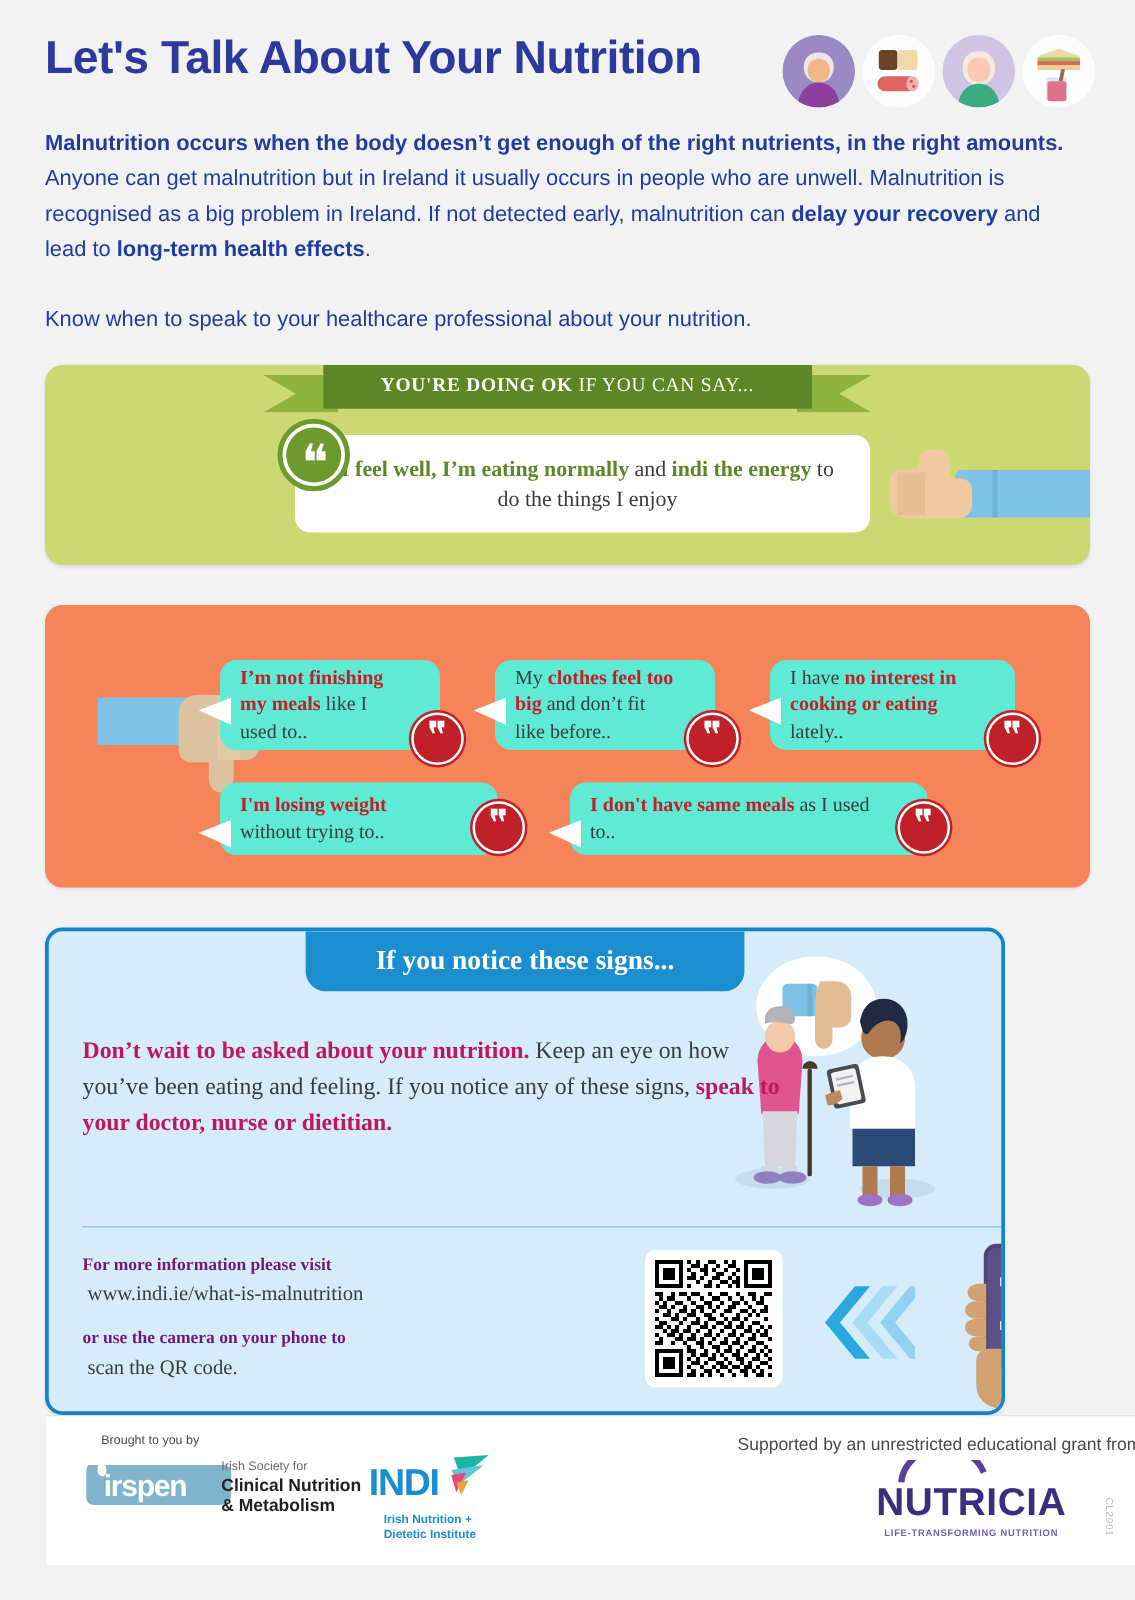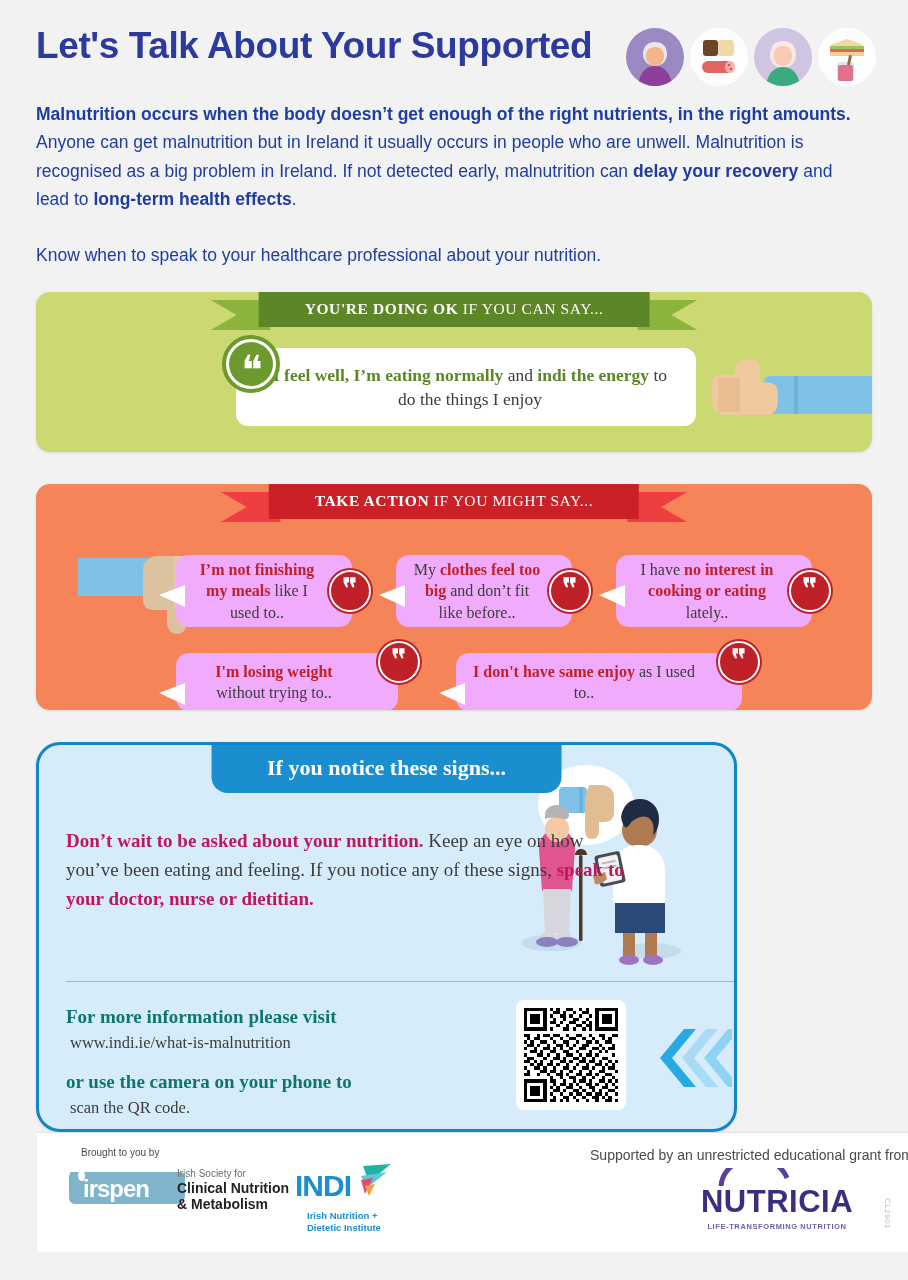--- a/index.html
+++ b/index.html
@@ -74,55 +74,55 @@
   .qmark { position: absolute; inset: 0; display: flex; align-items: center; justify-content: center;
     color: #fff; font-family: "Liberation Serif", serif; font-size: 40px; line-height: 1; z-index: 2;
     padding-top: 14px; letter-spacing: -2px; }
   .thumbs-up { position: absolute; right: 0px; top: 56px; width: 170px; height: 80px; }
 
   
   #orange-panel { left: 36px; top: 484px; width: 836px; height: 226px; background: #f58559; }
   #orange-panel .ribbon-main { background: #cb2027; }
   #orange-panel .ribbon-tail { background: #ef3e42; }
   .obub {
-    position: absolute; background: #f0abfc; border-radius: 13px;
-    display: flex; align-items: center; justify-content: center; text-align: center;
-    font-family: "Liberation Serif", serif; font-size: 16px; color: #3c3c3c; line-height: 1.34; margin-top: 27px;
+    position: absolute; background: #5eead4; border-radius: 13px;
+    display: flex; align-items: center; justify-content: center; 
+    font-family: "Liberation Serif", serif; font-size: 16px; color: #3c3c3c; line-height: 1.34;
   }
   .obub .r { color: #c02128; font-weight: bold; }
   .obub .d { color: #3c3c3c; }
   .obub .inner { padding: 2px 30px 2px 16px; }
   .obub .tail { position: absolute; width: 26px; height: 22px; background: #fff; }
   .obub .tail.left  { left: -17px; top: 30px; clip-path: polygon(100% 0, 100% 100%, 0 46%); }
   .qbadge {
     position: absolute; width: 42px; height: 42px; border-radius: 50%;
     background: #c02128; border: 2.5px solid #fff; box-shadow: 0 0 0 2px #c02128;
     display: flex; align-items: flex-start; justify-content: center; z-index: 5;
   }
   .qbadge span { color: #fff; font-family: "Liberation Serif", serif; font-size: 30px;
     line-height: 1; transform: translateY(2px) scaleX(-1); letter-spacing: -2px; }
   .thumbs-down { position: absolute; left: 42px; top: 68px; width: 150px; height: 110px; }
 
   
-  #blue-panel { left: 36px; top: 742px; width: 701px; height: 390px;
-    background: #d6ecfa; border: 3px solid #1284c8; border-radius: 24px; }
+  #blue-panel { left: 36px; top: 742px; width: 768px; height: 390px;
+    background: #d6ecfa; border: 3px solid #1284c8; border-radius: 14px; }
   .blue-ribbon {
     position: absolute; left: 50%; transform: translateX(-50%); top: 0;
     background: #1b8ed0; border-bottom-left-radius: 16px; border-bottom-right-radius: 16px;
     padding: 10px 56px 12px 56px; color: #fff; white-space: nowrap;
     font-family: "Liberation Serif", serif; font-size: 22px; font-weight: bold; z-index: 5;
   }
   .blue-body { position: absolute; left: 27px; top: 82px; width: 560px; }
   .blue-body p { font-family: "Liberation Serif", serif; font-size: 19px; color: #3c3c3c;
     line-height: 1.52; }
   .blue-body .b { color: #be185d; font-weight: bold; }
   .divider { position: absolute; left: 27px; top: 236px; width: 782px; height: 1px; background: #7ec4e8; }
   .contact { position: absolute; left: 27px; top: 258px; width: 420px; }
-  .contact .line1 { font-family: "Liberation Serif", serif; font-size: 19px;
-    color: #0f766e; font-weight: bold; line-height: 1.45; }
+  .contact .line1 { font-family: "Liberation Serif", serif; font-size: 14px;
+    color: #701a75; font-weight: bold; line-height: 1.45; }
   .contact .line2 { font-family: "Liberation Serif", serif; font-size: 16.5px;
     color: #3c3c3c; line-height: 1.45; padding-left: 4px; }
   .contact .gap { height: 14px; }
   .qr-wrap { position: absolute; left: 477px; top: 255px; width: 110px; height: 110px;
     background: #fff; border-radius: 8px; padding: 8px; }
   .qr { width: 100%; height: 100%; }
   .chevrons { position: absolute; left: 615px; top: 282px; }
   .phone-ill { position: absolute; left: 718px; top: 248px; width: 140px; height: 135px; }
   .people-ill { position: absolute; right: 18px; top: 10px; width: 205px; height: 215px; }
 
@@ -150,21 +150,21 @@
   .ref-code { position: absolute; right: 16px; top: 1198px;
     font-family: "Liberation Sans", sans-serif; font-size: 8px; color: #bdbdbd;
     writing-mode: vertical-rl; letter-spacing: .5px; }
 </style>
 </head>
 <body>
 
 <div class="page">
 
   <div class="header">
-    <div class="title">Let's Talk About Your Supported</div>
+    <div class="title">Let's Talk About Your Nutrition</div>
     <div class="header-icons">
       <div class="hicon p1">
         <svg viewBox="0 0 58 58" width="58" height="58">
           <circle cx="29" cy="29" r="29" fill="#9b89c4"></circle>
           <path d="M29 14c8 0 12 5 12 12 0 7-5 12-12 12s-12-5-12-12c0-7 4-12 12-12z" fill="#e8e8ea"></path>
           <path d="M29 19c6 0 9 4 9 9 0 6-4 10-9 10s-9-4-9-10c0-5 3-9 9-9z" fill="#f3b68b"></path>
           <path d="M29 38c9 0 16 7 17 20H12c1-13 8-20 17-20z" fill="#8d3f9e"></path>
         </svg>
       </div>
       <div class="hicon p2">
@@ -231,27 +231,20 @@
       <svg viewBox="0 0 170 80" width="170" height="80">
         <rect x="62" y="28" width="115" height="38" rx="6" fill="#7ec2e8"></rect>
         <rect x="92" y="28" width="4" height="38" fill="#6eb2d8"></rect>
         <path d="M58 6c6 0 9 5 9 11v13h8c7 0 11 4 11 10v12c0 7-5 12-13 12H32c-9 0-15-5-15-13V32c0-6 4-10 10-10h14V17c0-6 4-11 10-11z" transform="translate(-6,6) scale(0.95)" fill="#f0c9a0"></path>
         <path d="M16 30h22v34H16z" fill="#e8bd92"></path>
       </svg>
     </div>
   </div>
 
   <div class="panel" id="orange-panel">
-    <div class="ribbon">
-      <div class="ribbon-tail l"></div>
-      <div class="ribbon-tail r"></div>
-      <div class="ribbon-main">
-        <span class="strong">TAKE ACTION</span><span class="light"> IF YOU MIGHT SAY...</span>
-      </div>
-    </div>
 
     <div class="thumbs-down">
       <svg viewBox="0 0 150 110" width="150" height="110">
         <rect x="-10" y="6" width="120" height="38" rx="6" fill="#7ec2e8"></rect>
         <rect x="74" y="6" width="4" height="38" fill="#6eb2d8"></rect>
         <path d="M96 4h18c10 0 16 6 16 14v26c0 7-5 12-12 12h-9v14c0 7-4 12-10 12s-10-5-10-12V58H76c-7 0-11-4-11-10V18c0-8 6-14 15-14z" fill="#ddc2a0"></path>
         <path d="M96 4h18v52H96z" fill="#e2c9a8"></path>
       </svg>
     </div>
 
@@ -291,21 +284,21 @@
         <span class="r">I'm losing weight</span><span class="d"> without trying to..</span>
       </div>
     </div>
     <div class="qbadge" style="left:342px; top:157px;">
       <span>❞</span>
     </div>
 
     <div class="obub" style="left:420px; top:142px; width:286px; height:58px;">
       <div class="tail left"></div>
       <div class="inner" style="padding-right:46px;">
-        <span class="r">I don't have same enjoy</span><span class="d"> as I used to..</span>
+        <span class="r">I don't have same meals</span><span class="d"> as I used to..</span>
       </div>
     </div>
     <div class="qbadge" style="left:682px; top:157px;">
       <span>❞</span>
     </div>
   </div>
 
   <div class="panel" id="blue-panel">
     <div class="blue-ribbon">If you notice these signs...</div>
 

